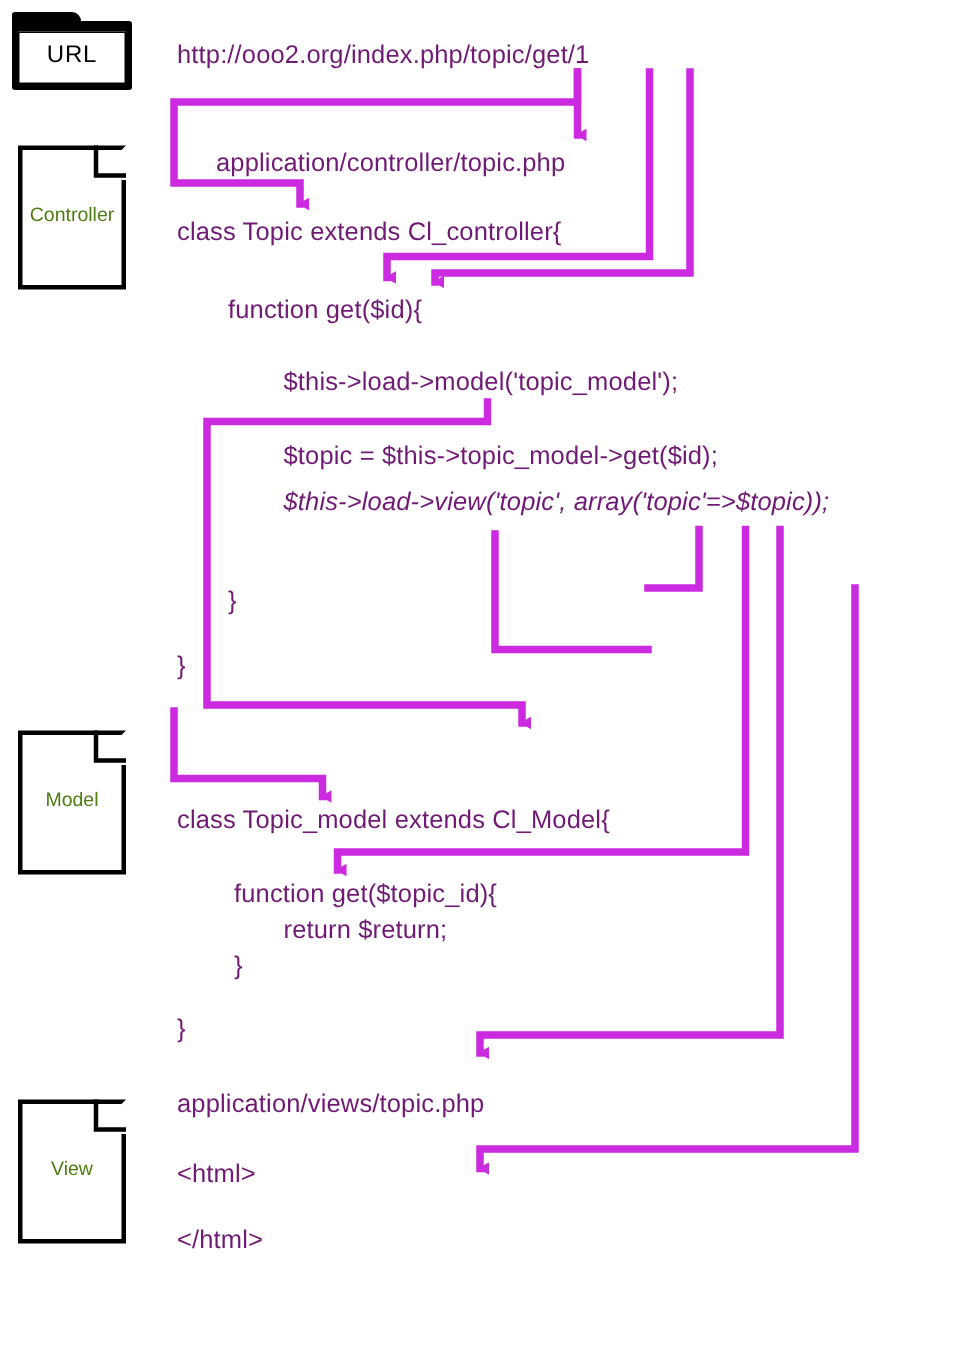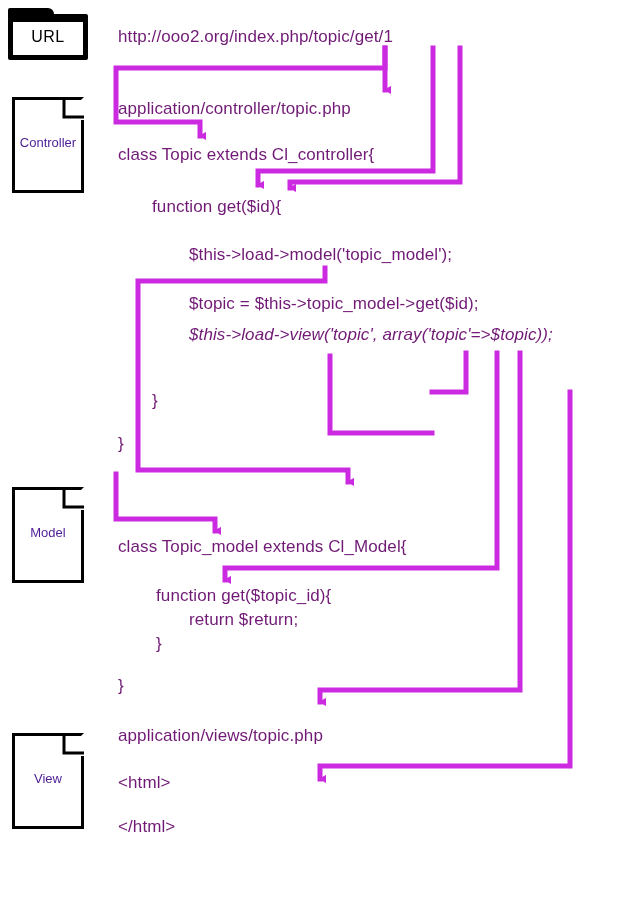--- a/index.html
+++ b/index.html
@@ -36,21 +36,21 @@
   .page{position:absolute;width:72px;height:96px;}
   .page .sheet{
     position:absolute;left:0;top:0;width:72px;height:96px;
     background:#fff;border:3px solid #000;box-sizing:border-box;
   }
   .page .folddiag{
     position:absolute;right:-2px;top:-2px;width:25px;height:25px;
   }
   .page .lbl{
     position:absolute;left:0;top:38px;width:72px;text-align:center;
-    font-size:13px;color:#4c1d95;
+    font-size:13px;color:#4d7c0f;
   }
 
   
   .line{
     position:absolute;white-space:pre;
     font-family:"Liberation Sans", sans-serif;
     font-size:17px;color:#701a75;letter-spacing:0.1px;
   }
 
   
@@ -126,21 +126,21 @@
 
       <path d="M330,356 L330,433 L432,433"></path>
 
       <path d="M570,392 L570,766 L320,766 L320,779" marker-end="url(#ah)"></path>
 
     </g>
   </svg>
 
   <div class="line" style="left:118px;top:27px;">http://ooo2.org/index.php/topic/get/1</div>
 
-  <div class="line" style="left:118px;top:99px;">application/controller/topic.php</div>
+  <div class="line" style="left:118px;top:99px;padding-left:26px;">application/controller/topic.php</div>
 
   <div class="line" style="left:118px;top:145px;">class Topic extends Cl_controller{</div>
 
   <div class="line" style="left:152px;top:197px;">function get($id){</div>
 
   <div class="line" style="left:189px;top:245px;">$this-&gt;load-&gt;model('topic_model');</div>
 
   <div class="line" style="left:189px;top:294px;">$topic = $this-&gt;topic_model-&gt;get($id);</div>
 
   <div class="line" style="left:189px;top:325px;font-style:italic;">$this-&gt;load-&gt;view('topic', array('topic'=&gt;$topic));</div>

